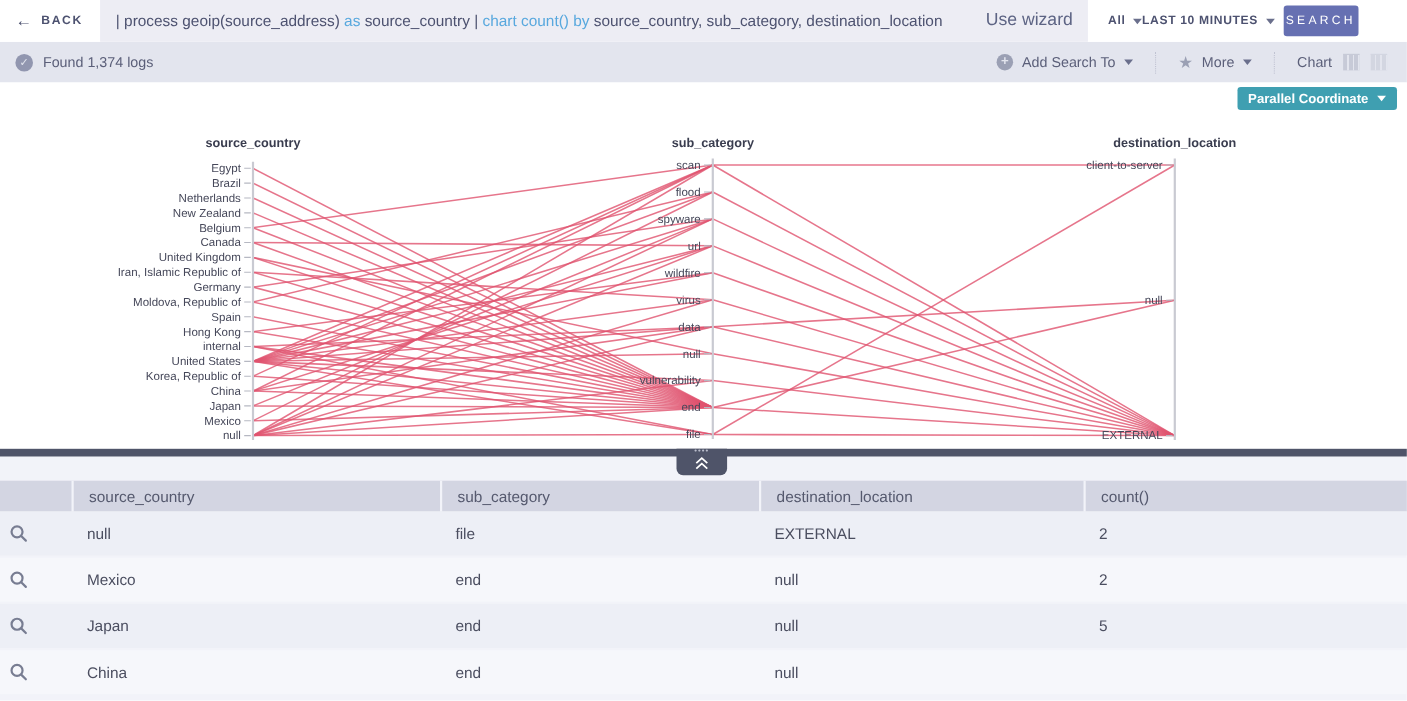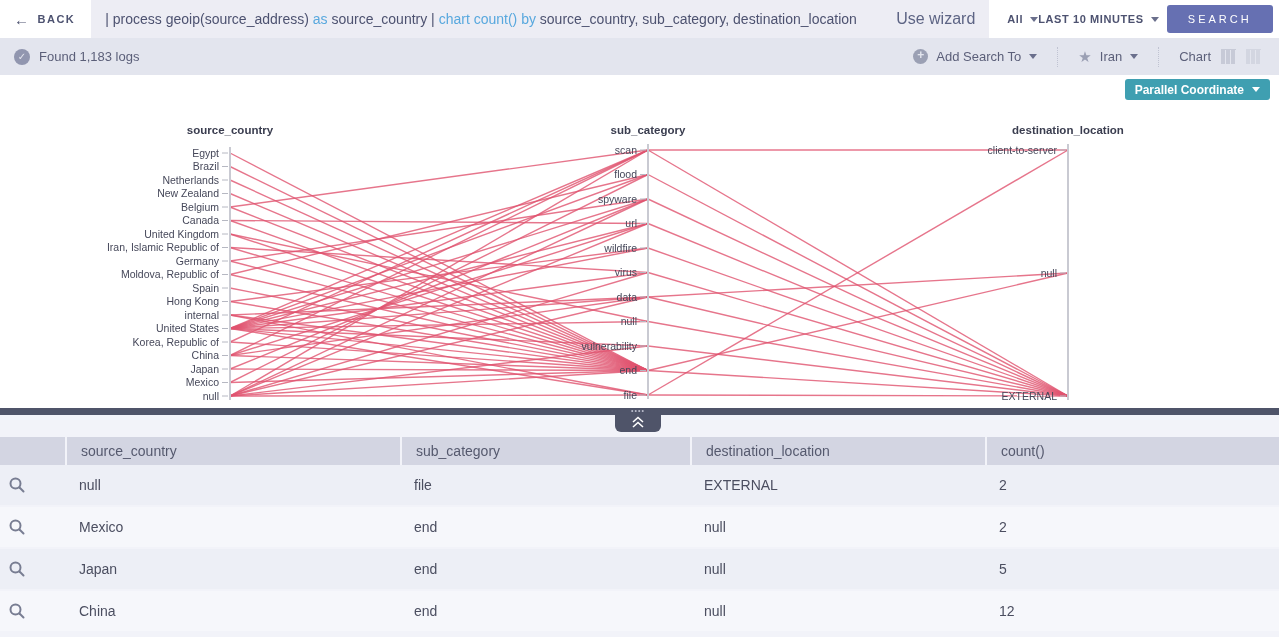--- a/index.html
+++ b/index.html
@@ -16,21 +16,21 @@
   .querytext { white-space:nowrap; overflow:hidden; flex:1; }
   .tok-plain { color:#4d5270; }
   .tok-keyword { color:#58a8de; }
   .usewizard { color:#5d6484; font-size:16px; padding-left:14px; cursor:pointer; }
   .tb-right { display:flex; align-items:center; padding:0 4px 0 18px; }
   .dd { display:flex; align-items:center; gap:7px; font-size:11px; font-weight:bold;
     letter-spacing:.6px; color:#4d5270; cursor:pointer; white-space:nowrap; }
   .caret { width:0; height:0; border-left:4px solid transparent; border-right:4px solid transparent;
     border-top:5px solid #6a6f8c; display:inline-block; }
   .caret.white { border-top-color:#fff; }
-  .searchbtn { margin:5px 4px 5px 4px; width:106px; border:none; border-radius:3px;
+  .searchbtn { margin:5px 4px 5px 4px; width:68px; border:none; border-radius:3px;
     background:#6670b2; color:#fff; font-size:11px; letter-spacing:3px; cursor:pointer;
     font-family:"Liberation Sans", sans-serif; }
 
   
   .toolbar2 { height:37px; background:#e3e5ee; display:flex; align-items:center;
     justify-content:space-between; padding:0 18px 0 14px; font-size:13px; color:#5b5f79; }
   .status { display:flex; align-items:center; gap:9px; }
   .checkicon { width:16px; height:16px; border-radius:50%; background:#9196af; color:#e3e5ee;
     font-size:10px; display:flex; align-items:center; justify-content:center; }
   .t2right { display:flex; align-items:center; gap:14px; }
@@ -95,32 +95,32 @@
       <span>LAST 10 MINUTES</span>
       <span class="caret"></span>
     </div>
   </div>
   <button class="searchbtn">SEARCH</button>
 </div>
 
 <div class="toolbar2">
   <div class="status">
     <span class="checkicon">✓</span>
-    <span>Found 1,183 logs</span>
+    <span>Found 1,374 logs</span>
   </div>
   <div class="t2right">
     <div class="t2item">
       <span class="plusicon">+</span>
       <span>Add Search To</span>
       <span class="caret"></span>
     </div>
     <div class="vsep"></div>
     <div class="t2item">
       <span class="staricon">★</span>
-      <span>Iran</span>
+      <span>More</span>
       <span class="caret"></span>
     </div>
     <div class="vsep"></div>
     <div class="t2item">
       <span>Chart</span>
       <span class="gridicon"></span>
       <span class="gridicon light"></span>
     </div>
   </div>
 </div>
@@ -330,16 +330,15 @@
       <div class="trow tbody-row even">
         <div class="cell iconcell">
           <svg class="mag" width="18" height="18" viewBox="0 0 18 18">
             <circle cx="7.5" cy="7.5" r="5" fill="none" stroke="#787d92" stroke-width="2"></circle>
             <line x1="11.5" y1="11.5" x2="15.5" y2="15.5" stroke="#787d92" stroke-width="2" stroke-linecap="round"></line>
           </svg>
         </div>
         <div class="cell">China</div>
         <div class="cell">end</div>
         <div class="cell">null</div>
-        <div class="cell">12</div>
       </div>
     </div>
 </div>
 
 </body></html>

